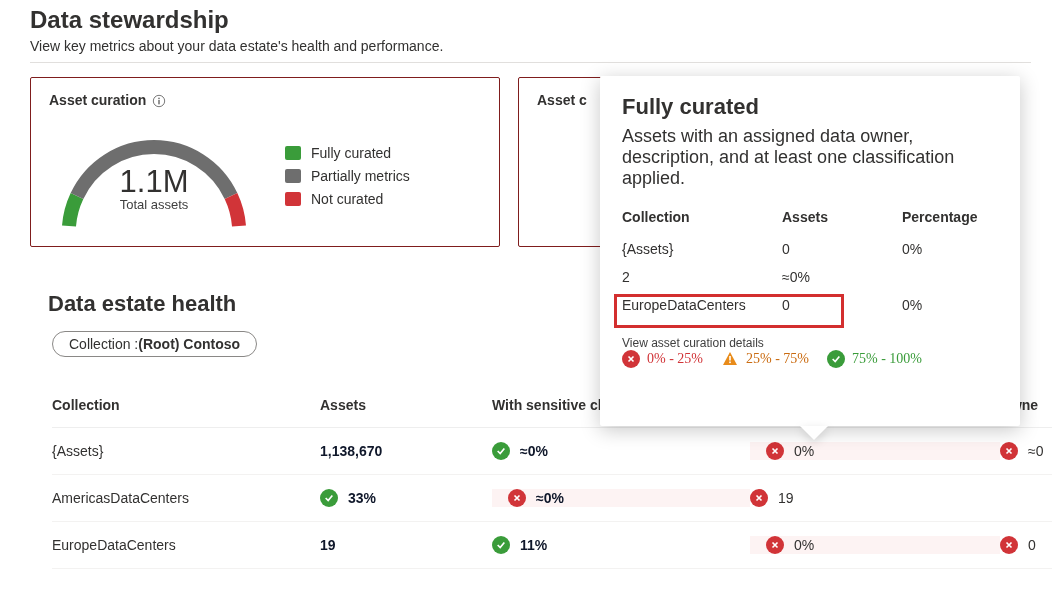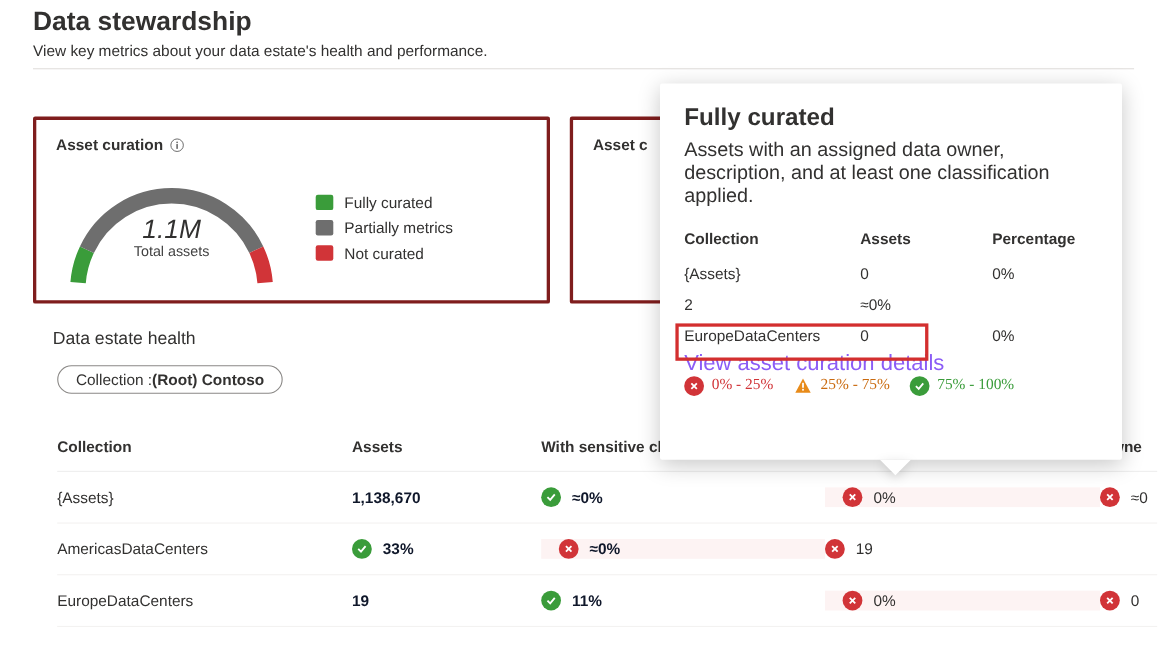--- a/index.html
+++ b/index.html
@@ -30,26 +30,25 @@
   .hr {
     border: none;
     border-top: 1px solid #e1dfdd;
     margin: 0 0 14px;
   }
   .cards {
     display: flex;
     gap: 18px;
   }
   .card {
-    border: 3px solid #7f1d1d;
+    border: 1px solid #7f1d1d;
     border-radius: 2px;
     padding: 14px 18px 16px;
     width: 470px;
     height: 170px;
-    margin-top: 29px;
   }
   .card-title {
     font-weight: 600;
     font-size: 14px;
     display: flex;
     align-items: center;
     gap: 6px;
   }
   .info-icon svg { vertical-align: middle; }
   .card-body {
@@ -62,23 +61,22 @@
     width: 210px;
     height: 120px;
     position: relative;
   }
   .gauge-center {
     position: absolute;
     top: 50px; left: 0; right: 0;
     text-align: center;
   }
   .gauge-number {
-    font-size: 24px;
+    font-size: 31px;
     line-height: 1;
-    font-style: italic;
   }
   .gauge-label {
     font-size: 13px;
     color: #404040;
   }
   .legend { font-size: 14px; }
   .legend-row {
     display: flex;
     align-items: center;
     gap: 10px;
@@ -87,23 +85,23 @@
   .swatch {
     width: 16px; height: 14px;
     border-radius: 2px;
   }
   .swatch.green { background: #3a9c3a; }
   .swatch.gray { background: #6e6e6e; }
   .swatch.red { background: #d13438; }
 
   
   .section-heading {
-    font-size: 16px;
-    font-weight: 400;
-    margin: 24px 0 14px 18px;
+    font-size: 22px;
+    font-weight: 700;
+    margin: 44px 0 14px 18px;
   }
   .filter-chip {
     border: 1px solid #8a8886;
     border-radius: 16px;
     padding: 4px 16px;
     display: inline-flex;
     margin-left: 22px;
     font-size: 14px;
   }
   .filter-chip .fv { font-weight: 600; }
@@ -185,24 +183,24 @@
     font-size: 14px;
     width: 100%;
   }
   .cthead, .ctrow {
     display: grid;
     grid-template-columns: 160px 120px 100px;
     padding: 6px 0;
   }
   .cthead { font-weight: 600; padding-bottom: 10px; }
   .view-link {
-    color: #8b5cf6;
-    font-size: 20px;
+    color: #404040;
+    font-size: 12px;
     display: inline-block;
-    margin-top: 0;
+    margin-top: 17px;
   }
   .highlight-box {
     position: absolute;
     border: 3px solid #d32f2f;
     left: 14px;
     width: 230px;
     height: 34px;
     top: 218px;
     pointer-events: none;
   }

